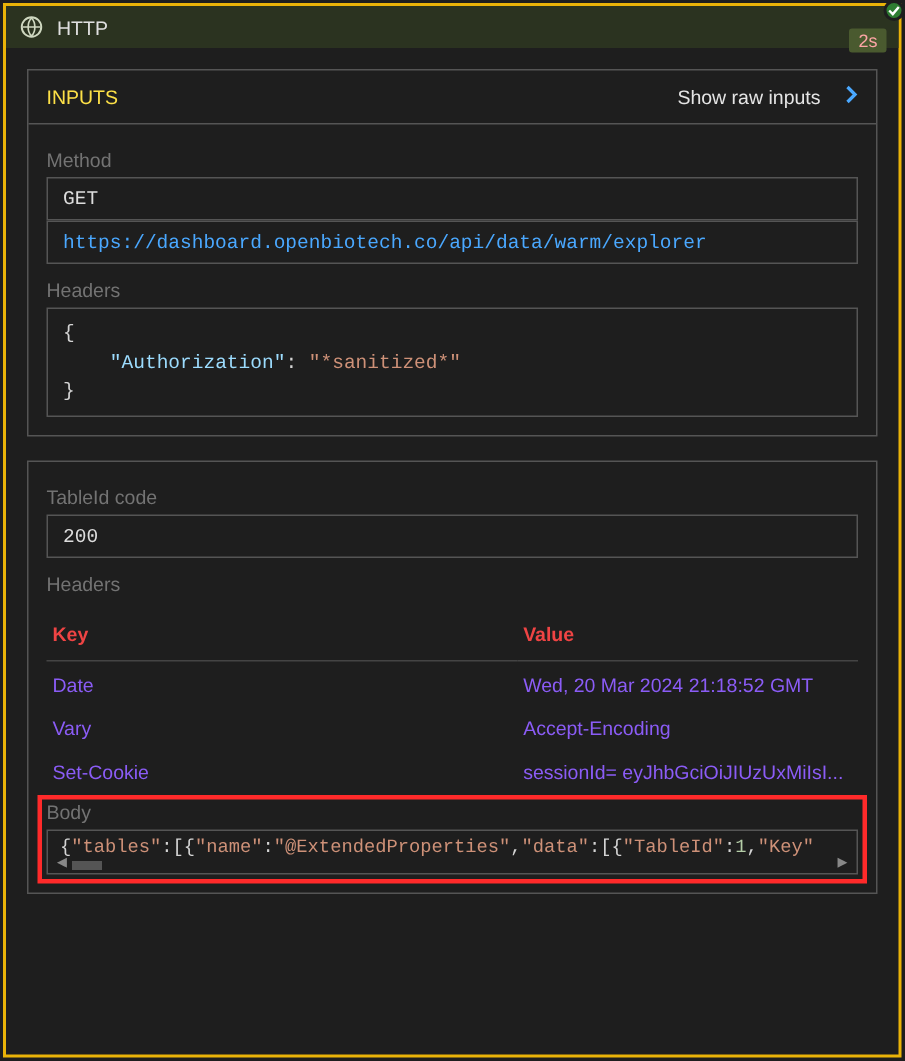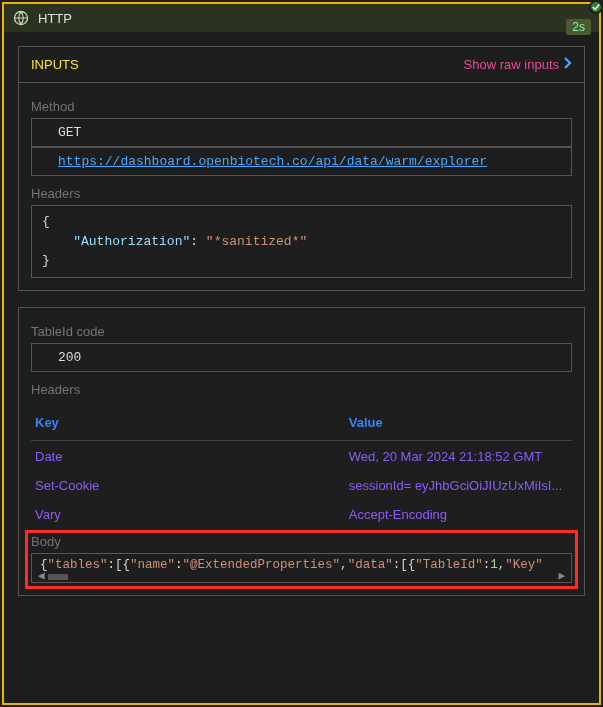--- a/index.html
+++ b/index.html
@@ -31,21 +31,21 @@
   .titlebar .icon-slot {
     width: 18px; height: 18px;
     display: flex; align-items: center; justify-content: center;
     color: #cfd8c0;
     margin-right: 8px;
   }
   .titlebar .title { color: #e0e0e0; font-size: 13px; flex: 0 0 auto; }
   .titlebar .spacer { flex: 1; }
   .titlebar .dur-pill {
     background: #4a5a2f;
-    color: #86efac;
+    color: #fca5a5;
     font-size: 12px;
     padding: 1px 6px;
     border-radius: 2px;
     margin-top: 17px;
   }
   .check-badge {
     position: absolute;
     top: -4px; right: -4px;
     width: 14px; height: 14px;
     border-radius: 50%;
@@ -62,51 +62,51 @@
   }
   .panel-hdr {
     display: flex; align-items: center;
     height: 36px;
     padding: 0 12px;
     border-bottom: 1px solid #555;
   }
   .panel-hdr .ptitle { color: #fde047; font-size: 13px; }
   .panel-hdr .spacer { flex: 1; }
   .panel-hdr .rawlink {
-    color: #ec4899;
-    font-size: 13px;
-    display: flex; align-items: center; gap: 4px;
+    color: #e5e5e5;
+    font-size: 13px;
+    display: flex; align-items: center; gap: 16px;
     cursor: pointer;
   }
   .panel-hdr .rawlink .chev { color: #4aa8ff; font-size: 15px; }
   .panel-body { padding: 10px 12px 12px 12px; }
   .fld-label { color: #737373; font-size: 13px; margin-top: 6px; margin-bottom: 4px; }
   .fld-box {
     border: 1px solid #555;
     background: #1e1e1e;
-    padding: 6px 26px;
+    padding: 6px 10px;
     font-family: Consolas, "Courier New", monospace;
     font-size: 13px;
     color: #ddd;
   }
-  .uri { color: #4aa8ff; text-decoration: underline; }
+  .uri { color: #4aa8ff; }
   .code-box {
     border: 1px solid #555;
     padding: 6px 10px;
     font-family: Consolas, "Courier New", monospace;
     font-size: 13px;
     line-height: 1.5;
     white-space: pre;
   }
   .br { color: #d4d4d4; }
   .key { color: #9cdcfe; }
   .str { color: #ce9178; }
   .tbl { width: 100%; border-collapse: collapse; }
   .tbl-hdr td {
-    color: #3b82f6; font-weight: bold; font-size: 13px;
+    color: #ef4444; font-weight: bold; font-size: 13px;
     padding: 10px 4px;
     border-bottom: 1px solid #444;
   }
   .tbl-row td {
     color: #8b5cf6; font-size: 13px;
     padding: 8px 4px 6px 4px;
   }
   .body-section { position: relative; }
   .body-highlight {
     position: absolute;
@@ -203,26 +203,26 @@
             <tbody>
                 <tr class="tbl-hdr">
               <td style="width:58%">Key</td>
               <td>Value</td>
             </tr>
             <tr class="tbl-row">
               <td>Date</td>
               <td>Wed, 20 Mar 2024 21:18:52 GMT</td>
             </tr>
             <tr class="tbl-row">
+              <td>Vary</td>
+              <td>Accept-Encoding</td>
+            </tr>
+            <tr class="tbl-row">
               <td>Set-Cookie</td>
               <td>sessionId= eyJhbGciOiJIUzUxMiIsI...</td>
-            </tr>
-            <tr class="tbl-row">
-              <td>Vary</td>
-              <td>Accept-Encoding</td>
             </tr>
           </tbody>
             </table>
         </div>
 
         <div class="body-section" style="margin-top:6px">
           <div class="body-highlight"></div>
           <div class="fld-label" style="margin-top:0">Body</div>
           <div class="body-code">
             <span id="body-code-text">{<span class="tok-str">"tables"</span>:[{<span class="tok-str">"name"</span>:<span class="tok-str">"@ExtendedProperties"</span>,<span class="tok-str">"data"</span>:[{<span class="tok-str">"TableId"</span>:<span class="tok-num">1</span>,<span class="tok-str">"Key"</span></span>

